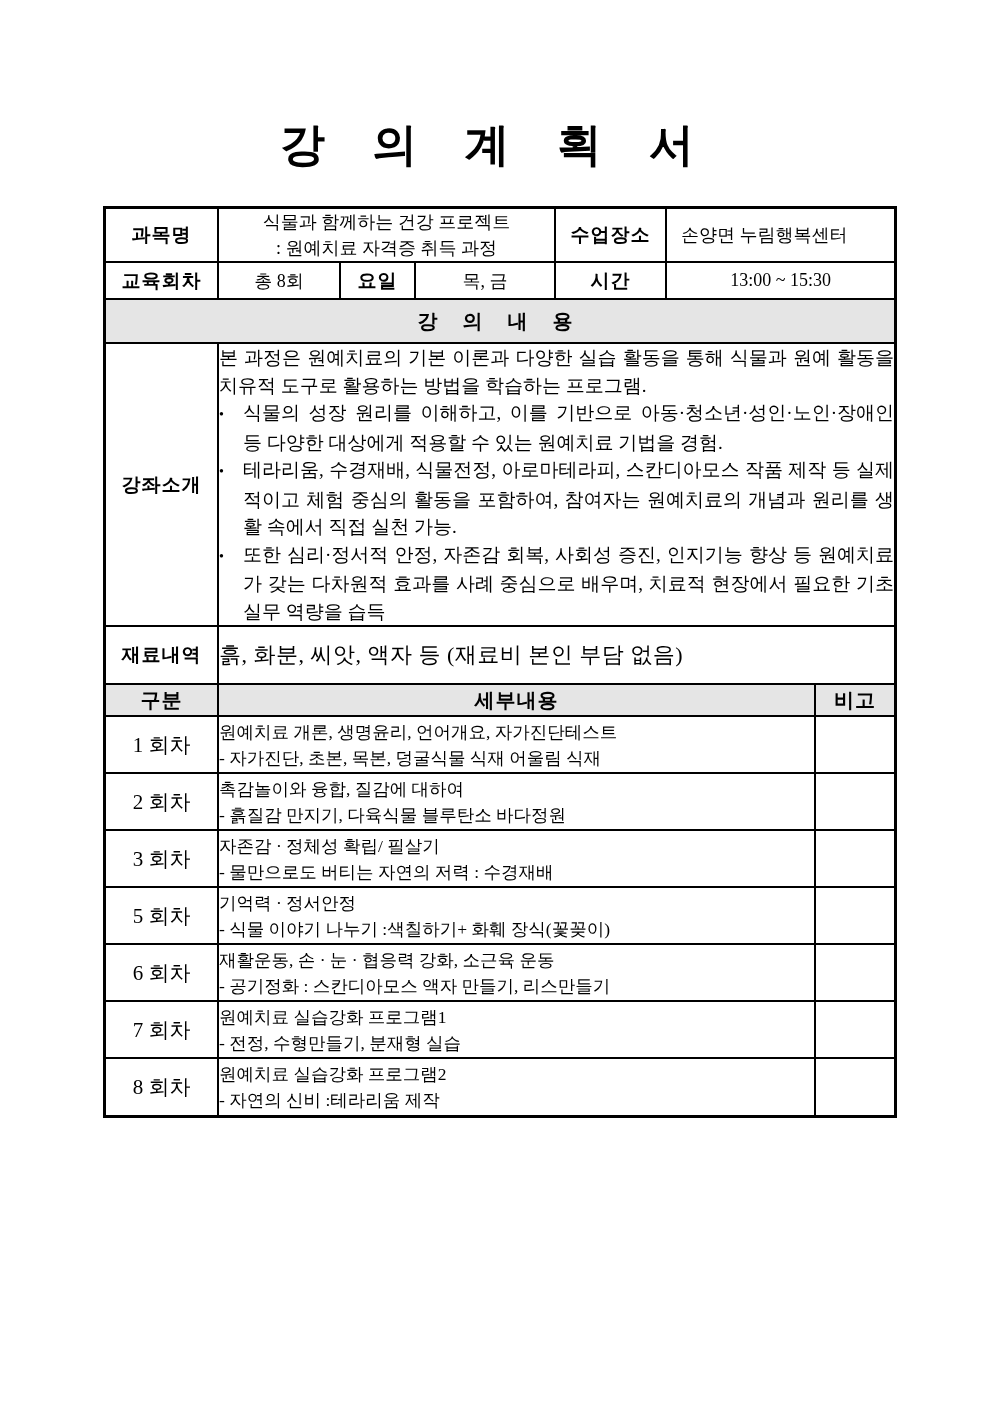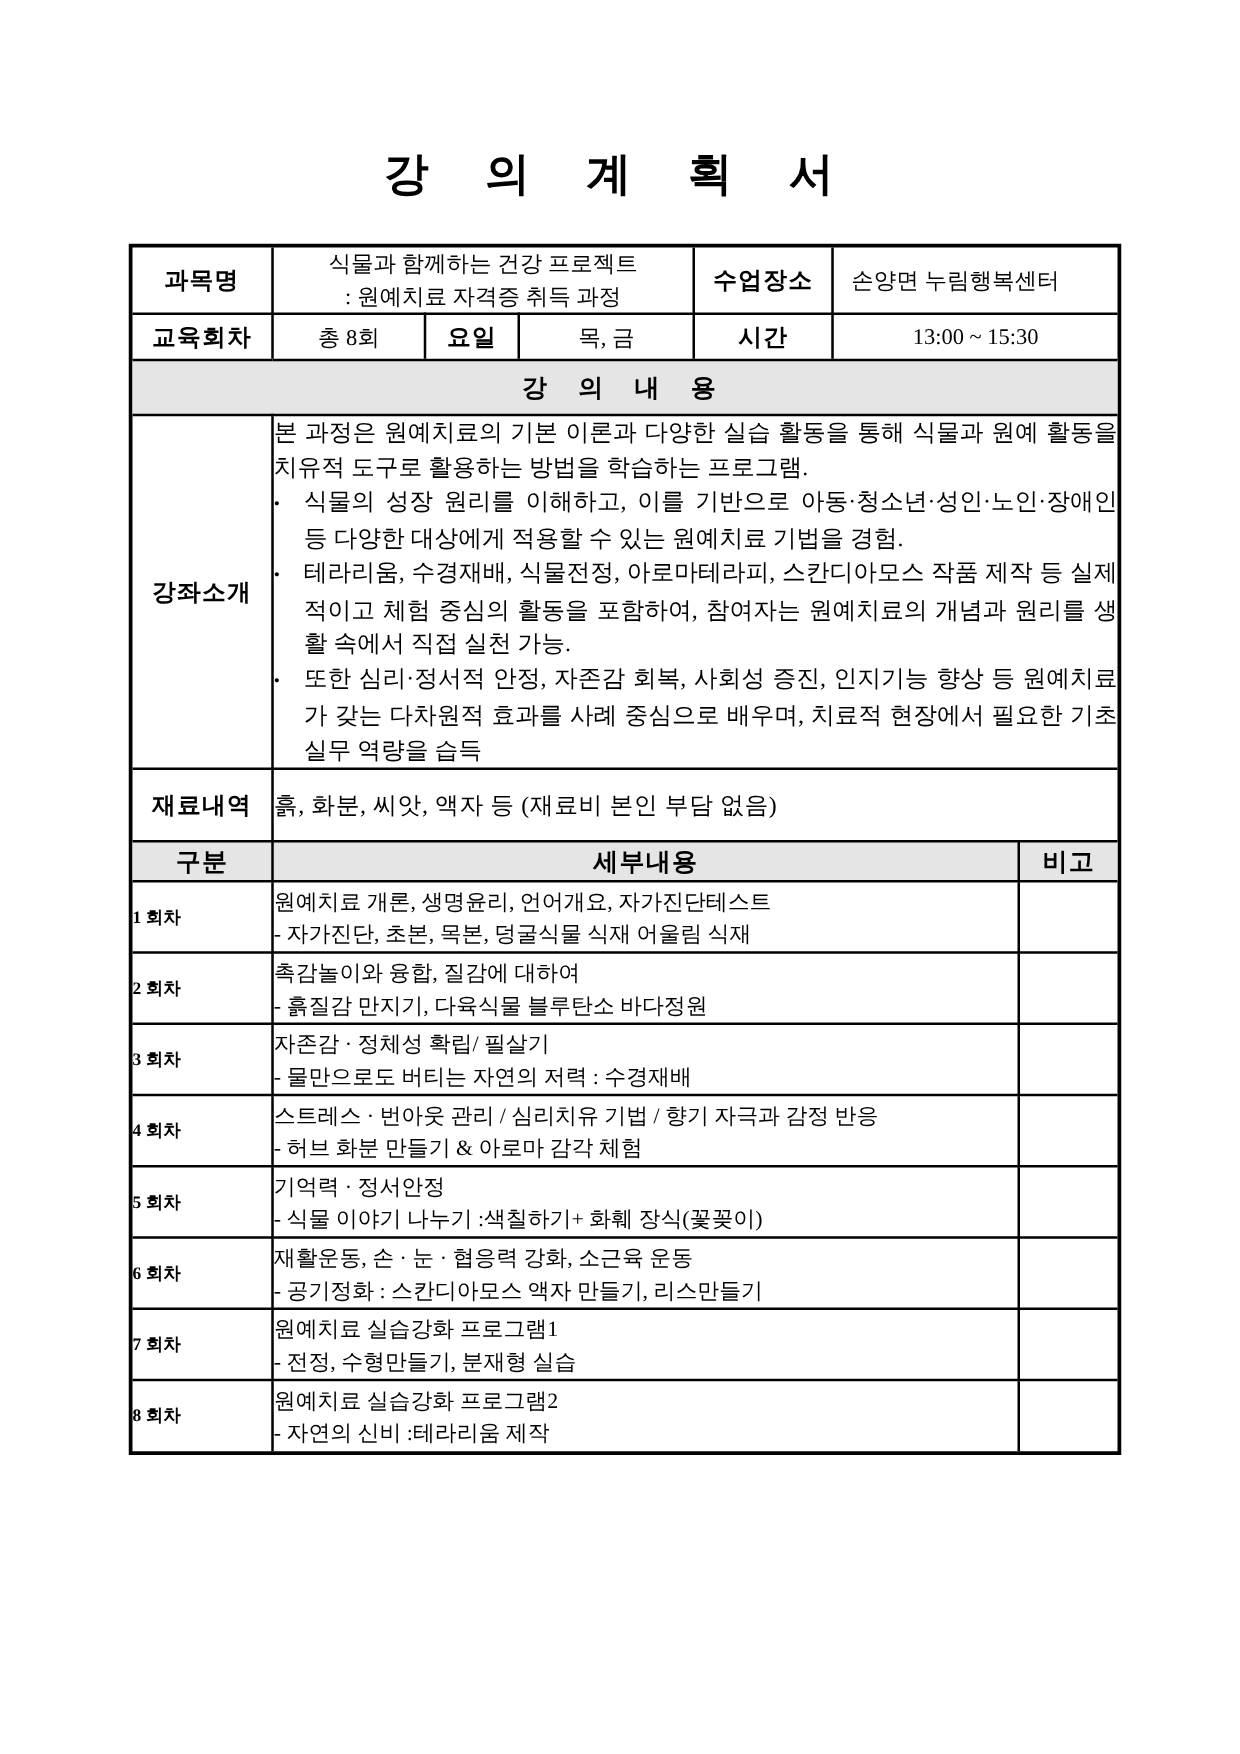--- a/index.html
+++ b/index.html
@@ -8,21 +8,21 @@
     width: 992px; height: 1403px;
     position: relative;
     background: #ffffff;
     color: #000000;
     font-family: "Liberation Serif", "DejaVu Serif", serif;
     overflow: hidden;
   }
   .doc-title {
     padding-top: 118px;
     text-align: center;
-    font-size: 36px;
+    font-size: 45px;
     font-weight: bold;
     letter-spacing: 18px;
     line-height: 1.2;
     white-space: nowrap;
   }
   .tbl-wrap {
     width: 794px;
     margin: 34px 0 0 103px;
     border: 3px solid #000;
   }
@@ -82,27 +82,27 @@
   .cost-cell {
     padding-left: 12px;
     font-size: 19px;
   }
   .uline {
     text-decoration: underline;
     white-space: pre;
   }
   .plain-cell {
     padding-left: 12px;
-    font-size: 19px;
+    font-size: 22px;
     letter-spacing: 0.5px;
   }
   .session {
-    font-weight: bold;
-    text-align: left;
-    font-size: 14px;
+    font-weight: normal;
+    text-align: center;
+    font-size: 21px;
   }
   .detail {
     padding: 2px 8px;
     font-size: 17.5px;
     line-height: 26px;
     vertical-align: middle;
   }
   .detail div { white-space: nowrap; overflow: hidden; }
   
   .h55 { height: 41px; } .h46 { height: 36px; }
@@ -206,28 +206,20 @@
       </tr>
       <tr class="h57">
         <td class="session">3 회차</td>
         <td class="detail">
           <div>자존감 · 정체성 확립/ 필살기</div>
           <div>- 물만으로도 버티는 자연의 저력 : 수경재배</div>
         </td>
         <td class="detail"></td>
       </tr>
       <tr class="h57">
-        <td class="session">4 회차</td>
-        <td class="detail">
-          <div>스트레스 · 번아웃 관리 / 심리치유 기법 / 향기 자극과 감정 반응</div>
-          <div>- 허브 화분 만들기 &amp; 아로마 감각 체험</div>
-        </td>
-        <td class="detail"></td>
-      </tr>
-      <tr class="h57">
         <td class="session">5 회차</td>
         <td class="detail">
           <div>기억력 · 정서안정</div>
           <div>- 식물 이야기 나누기 :색칠하기+ 화훼 장식(꽃꽂이)</div>
         </td>
         <td class="detail"></td>
       </tr>
       <tr class="h57">
         <td class="session">6 회차</td>
         <td class="detail">

